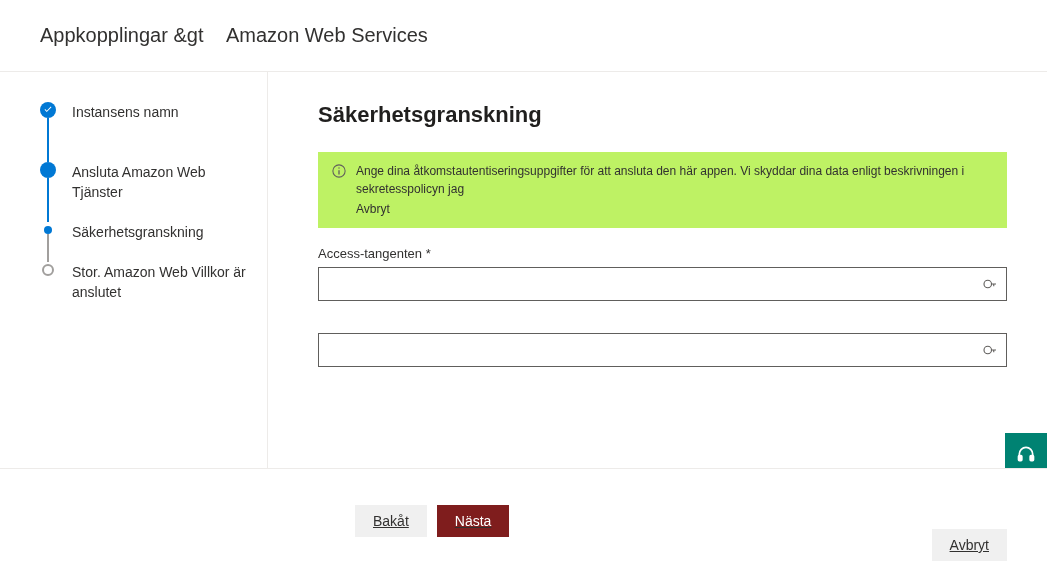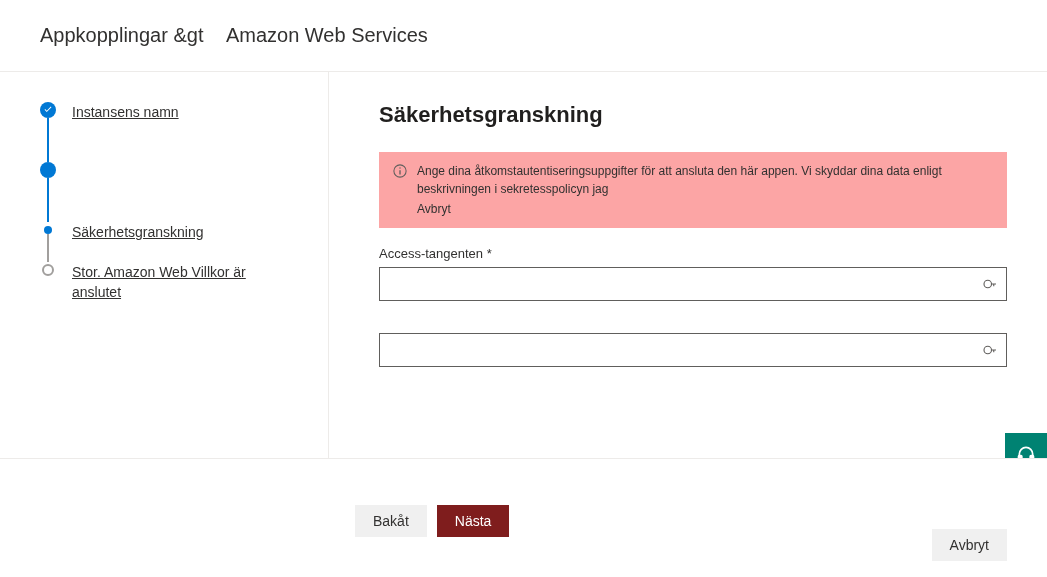--- a/index.html
+++ b/index.html
@@ -24,24 +24,23 @@
       border-bottom: 1px solid #edebe9;
     }
     .breadcrumb span {
       margin-right: 18px;
     }
     .layout {
       display: flex;
       height: calc(100% - 130px);
     }
     .sidebar {
-      width: 329px;
+      width: 268px;
       border-right: 1px solid #edebe9;
       padding: 30px 20px 20px 40px;
-      text-decoration: underline;
     }
     .step {
       display: flex;
       align-items: flex-start;
       position: relative;
     }
     .step-indicator {
       width: 16px;
       display: flex;
       flex-direction: column;
@@ -107,21 +106,21 @@
       flex: 1;
       padding: 30px 40px 20px 50px;
     }
     .page-title {
       font-size: 22px;
       font-weight: 600;
       color: #201f1e;
       margin-bottom: 24px;
     }
     .info-banner {
-      background: #fca5a5;
+      background: #bef264;
       border-left: 0;
       padding: 10px 14px;
       display: flex;
       align-items: flex-start;
       gap: 10px;
       font-size: 12px;
       color: #323130;
       margin-bottom: 18px;
       line-height: 18px;
     }
@@ -165,25 +164,26 @@
       transform: translateY(-50%);
       width: 18px;
       height: 18px;
       color: #605e5c;
     }
     .footer {
       position: absolute;
       bottom: 0;
       left: 0;
       right: 0;
-      padding: 22px 40px 16px 355px;
+      padding: 12px 40px 16px 355px;
       display: flex;
       align-items: center;
       border-top: 1px solid #edebe9;
       background: white;
+      text-decoration: underline;
     }
     .btn {
       height: 32px;
       padding: 0 18px;
       font-size: 14px;
       font-family: inherit;
       border: none;
       cursor: pointer;
       margin-right: 10px;
     }
@@ -248,20 +248,21 @@
         <div class="step-line blue" style="min-height:44px"></div>
       </div>
       <div class="step-label">Instansens namn</div>
     </div>
 
     <div class="step">
       <div class="step-indicator">
         <div class="step-circle active"></div>
         <div class="step-line blue" style="min-height:44px"></div>
       </div>
+      <div class="step-label">Ansluta Amazon Web Tjänster</div>
     </div>
 
     <div class="step">
       <div class="step-indicator">
         <div class="step-circle small-active"></div>
         <div class="step-line gray" style="min-height:28px"></div>
       </div>
       <div class="step-label">Säkerhetsgranskning</div>
     </div>
 

